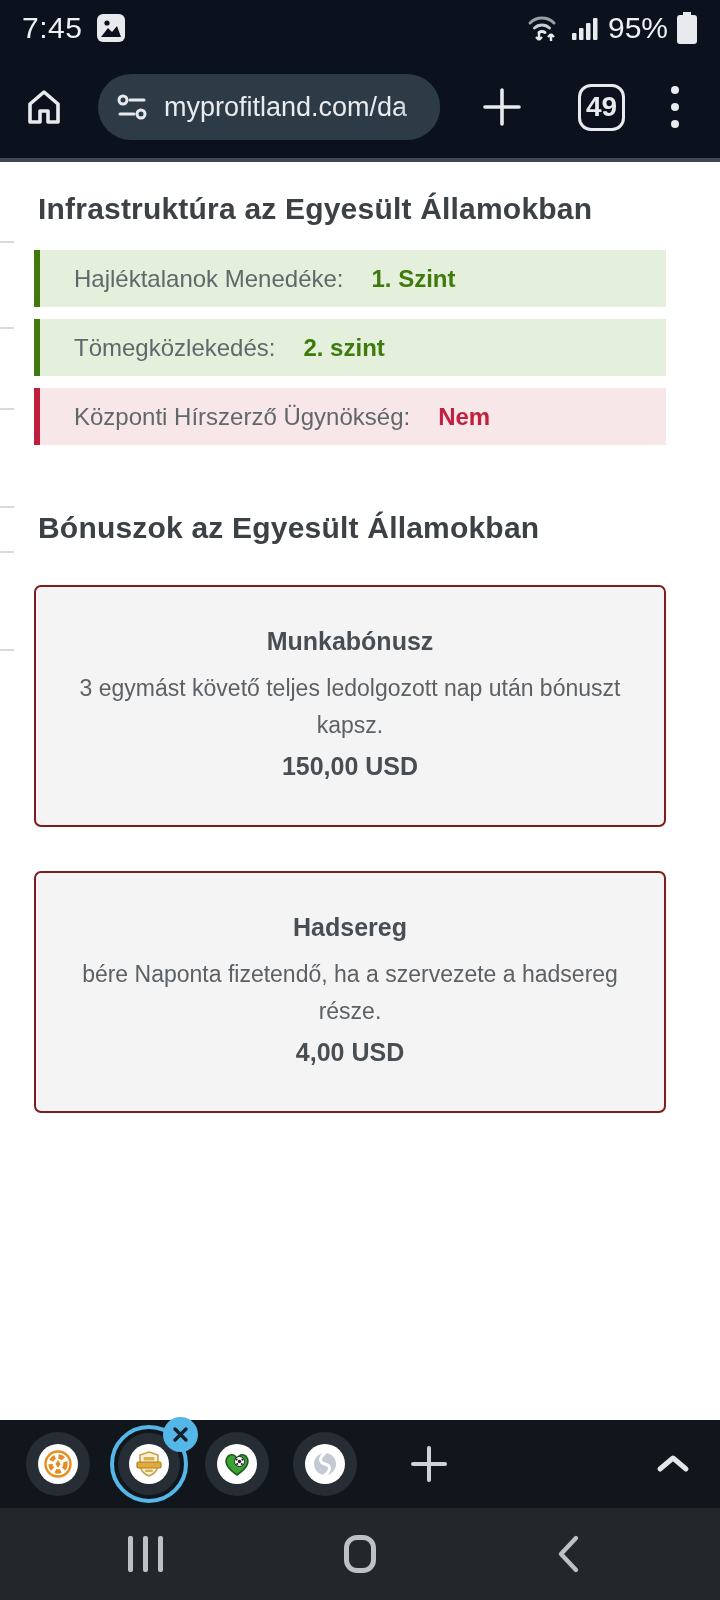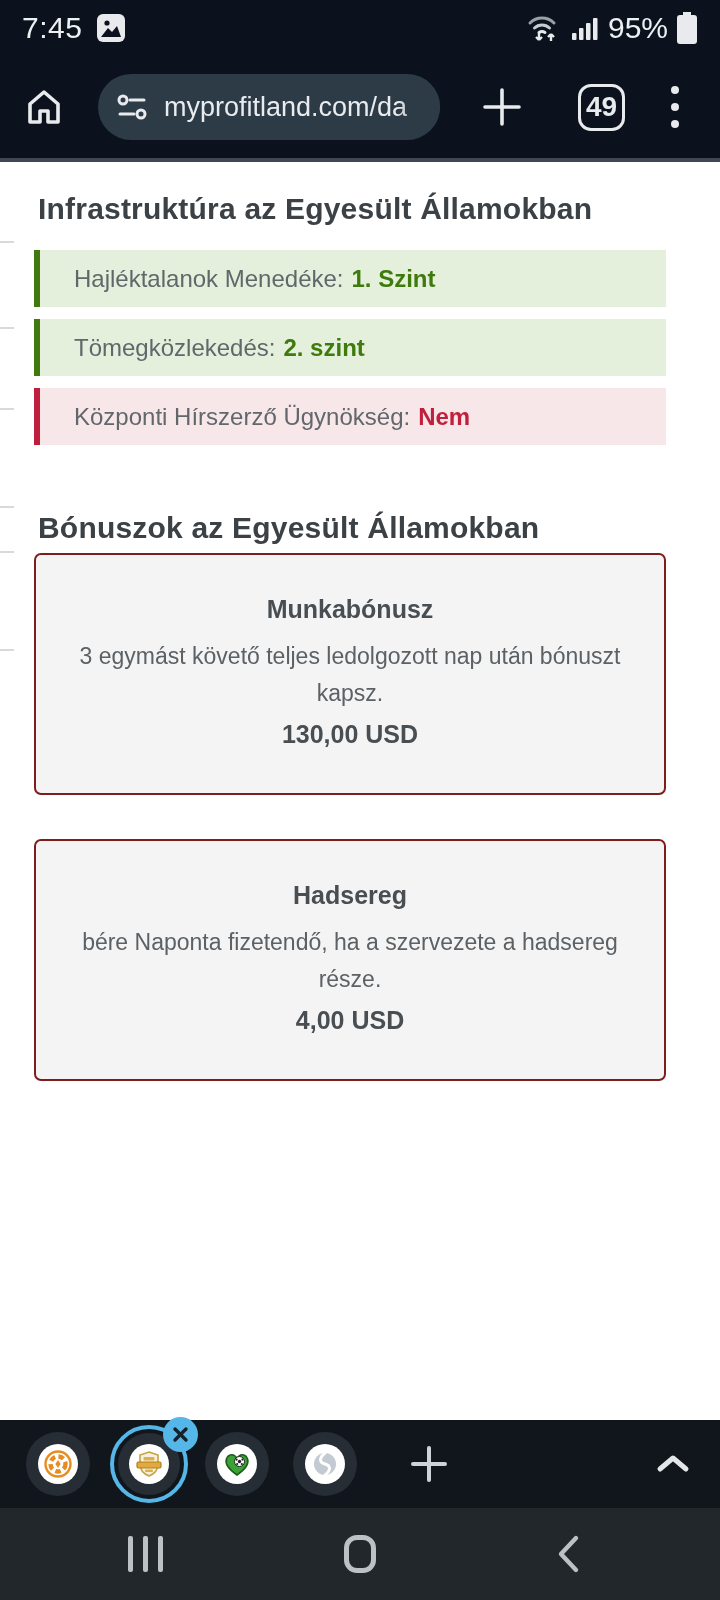--- a/index.html
+++ b/index.html
@@ -47,25 +47,25 @@
   .tb-divider { height:4px; background:#3d4852; flex-shrink:0; }
   
   .content { flex:1; background:#ffffff; position:relative; color:#3c4146; }
   .edge-line { position:absolute; left:0; width:14px; height:2px; background:#d9d9d9; }
   .inner { padding:0 34px; }
   h1.section-title {
     font-size:30px; font-weight:bold; color:#3c4146; padding:0 4px;
     letter-spacing:.2px;
   }
   .title-infra { margin:30px 0 24px; }
-  .title-bonus { margin:66px 0 8px; }
+  .title-bonus { margin:66px 0 40px; }
   .alert {
     width:632px; min-height:57px; margin-bottom:12px;
     display:flex; align-items:center; padding:12px 20px 12px 34px;
-    font-size:24px; color:#61676b; border-left:6px solid transparent;
+    font-size:24px; color:#61676b; border-left:6px solid transparent;gap:20px;
   }
   .alert--success { background:#e4efdc; border-left-color:#41790e; }
   .alert--danger  { background:#f8e7e9; border-left-color:#bf1f3c; }
   .alert .val { font-weight:bold; margin-left:8px; }
   .alert--success .val { color:#3e7b0c; }
   .alert--danger  .val { color:#c0203e; }
   .card {
     width:632px; background:#f4f4f4; border:2px solid #7f1d1d; border-radius:7px;
     text-align:center; padding:40px 26px 44px; margin-bottom:44px;
   }
@@ -211,21 +211,21 @@
       <div class="alert alert--danger">
         <span>Központi Hírszerző Ügynökség:</span>
         <span class="val">Nem</span>
       </div>
 
       <h1 class="section-title title-bonus">Bónuszok az Egyesült Államokban</h1>
 
       <div class="card">
         <div class="card-title">Munkabónusz</div>
         <div class="card-desc">3 egymást követő teljes ledolgozott nap után bónuszt kapsz.</div>
-        <div class="card-value">130,00 USD</div>
+        <div class="card-value">150,00 USD</div>
       </div>
       <div class="card">
         <div class="card-title">Hadsereg</div>
         <div class="card-desc">bére Naponta fizetendő, ha a szervezete a hadsereg része.</div>
         <div class="card-value">4,00 USD</div>
       </div>
     </div>
   </div>
 
   <div class="tabstrip">

